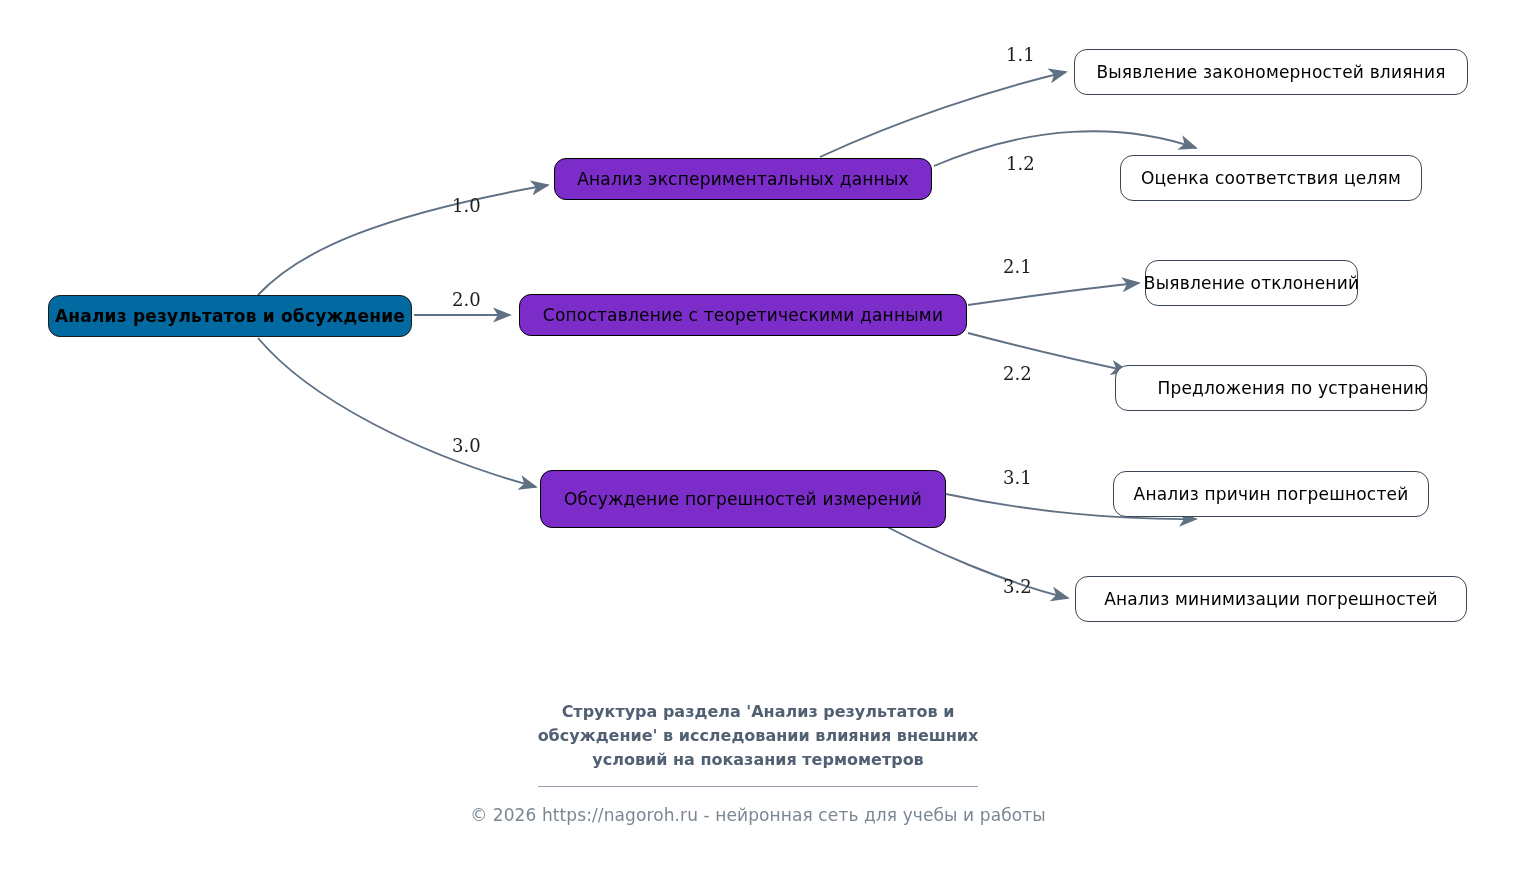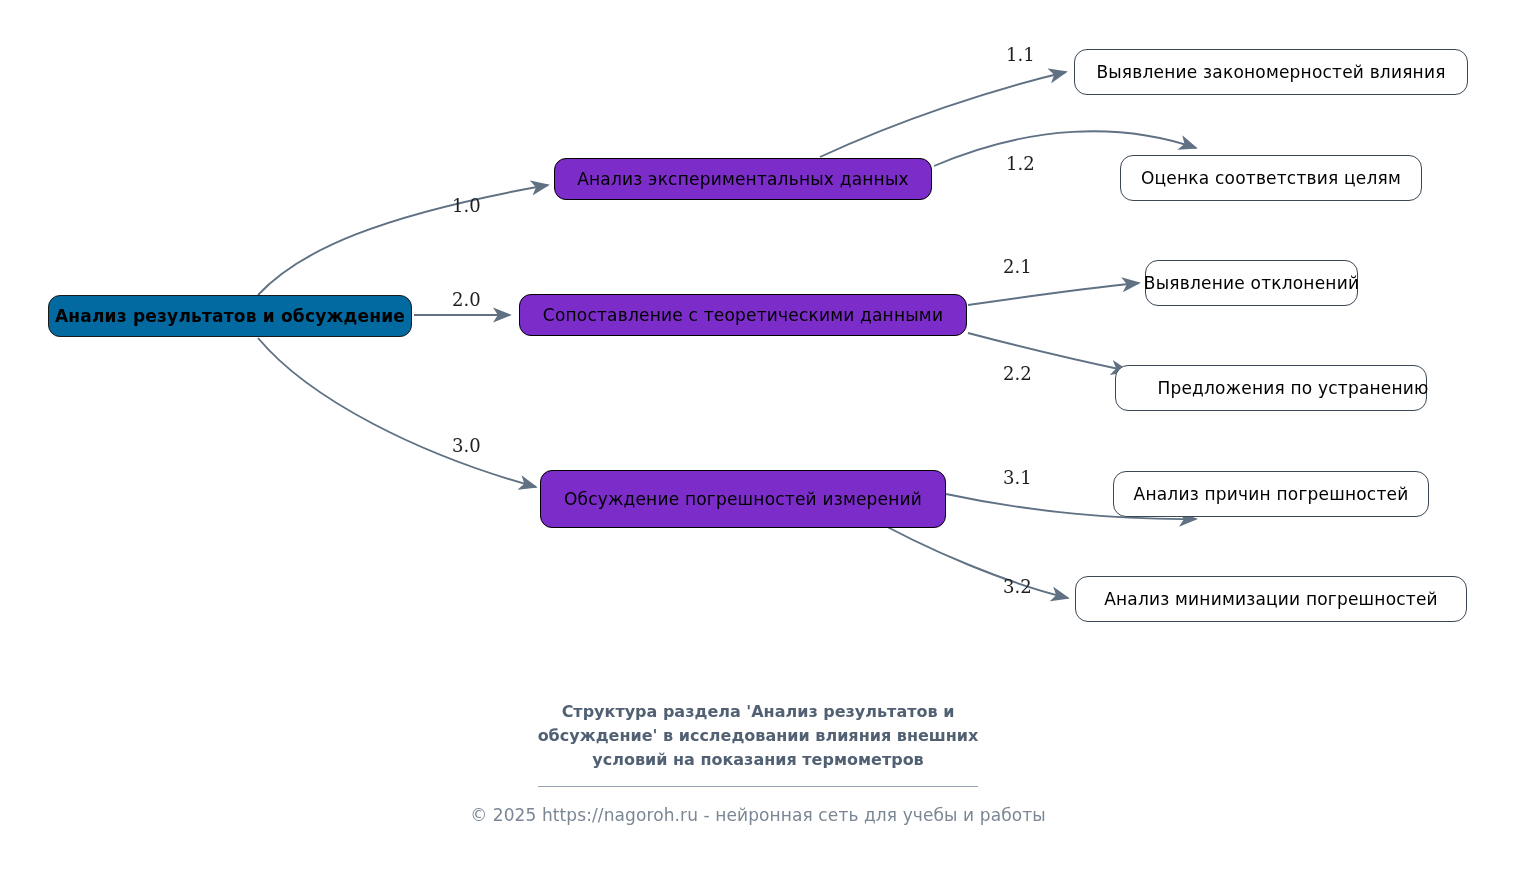--- a/index.html
+++ b/index.html
@@ -170,16 +170,16 @@
 
   <div class="node node-leaf" style="left:1115px; top:365px; width:312px; height:46px;padding-left:44px;">Предложения по устранению</div>
 
   <div class="node node-leaf" style="left:1113px; top:471px; width:316px; height:46px;">Анализ причин погрешностей</div>
 
   <div class="node node-leaf" style="left:1075px; top:576px; width:392px; height:46px;">Анализ минимизации погрешностей</div>
 
   <div class="footer">
     <div class="footer-title">Структура раздела 'Анализ результатов и обсуждение' в исследовании влияния внешних условий на показания термометров</div>
     <div class="footer-rule"></div>
-    <div class="footer-copy">© 2025 https://nagoroh.ru - нейронная сеть для учебы и работы</div>
+    <div class="footer-copy">© 2026 https://nagoroh.ru - нейронная сеть для учебы и работы</div>
   </div>
 
 </div>
 
 </body></html>

